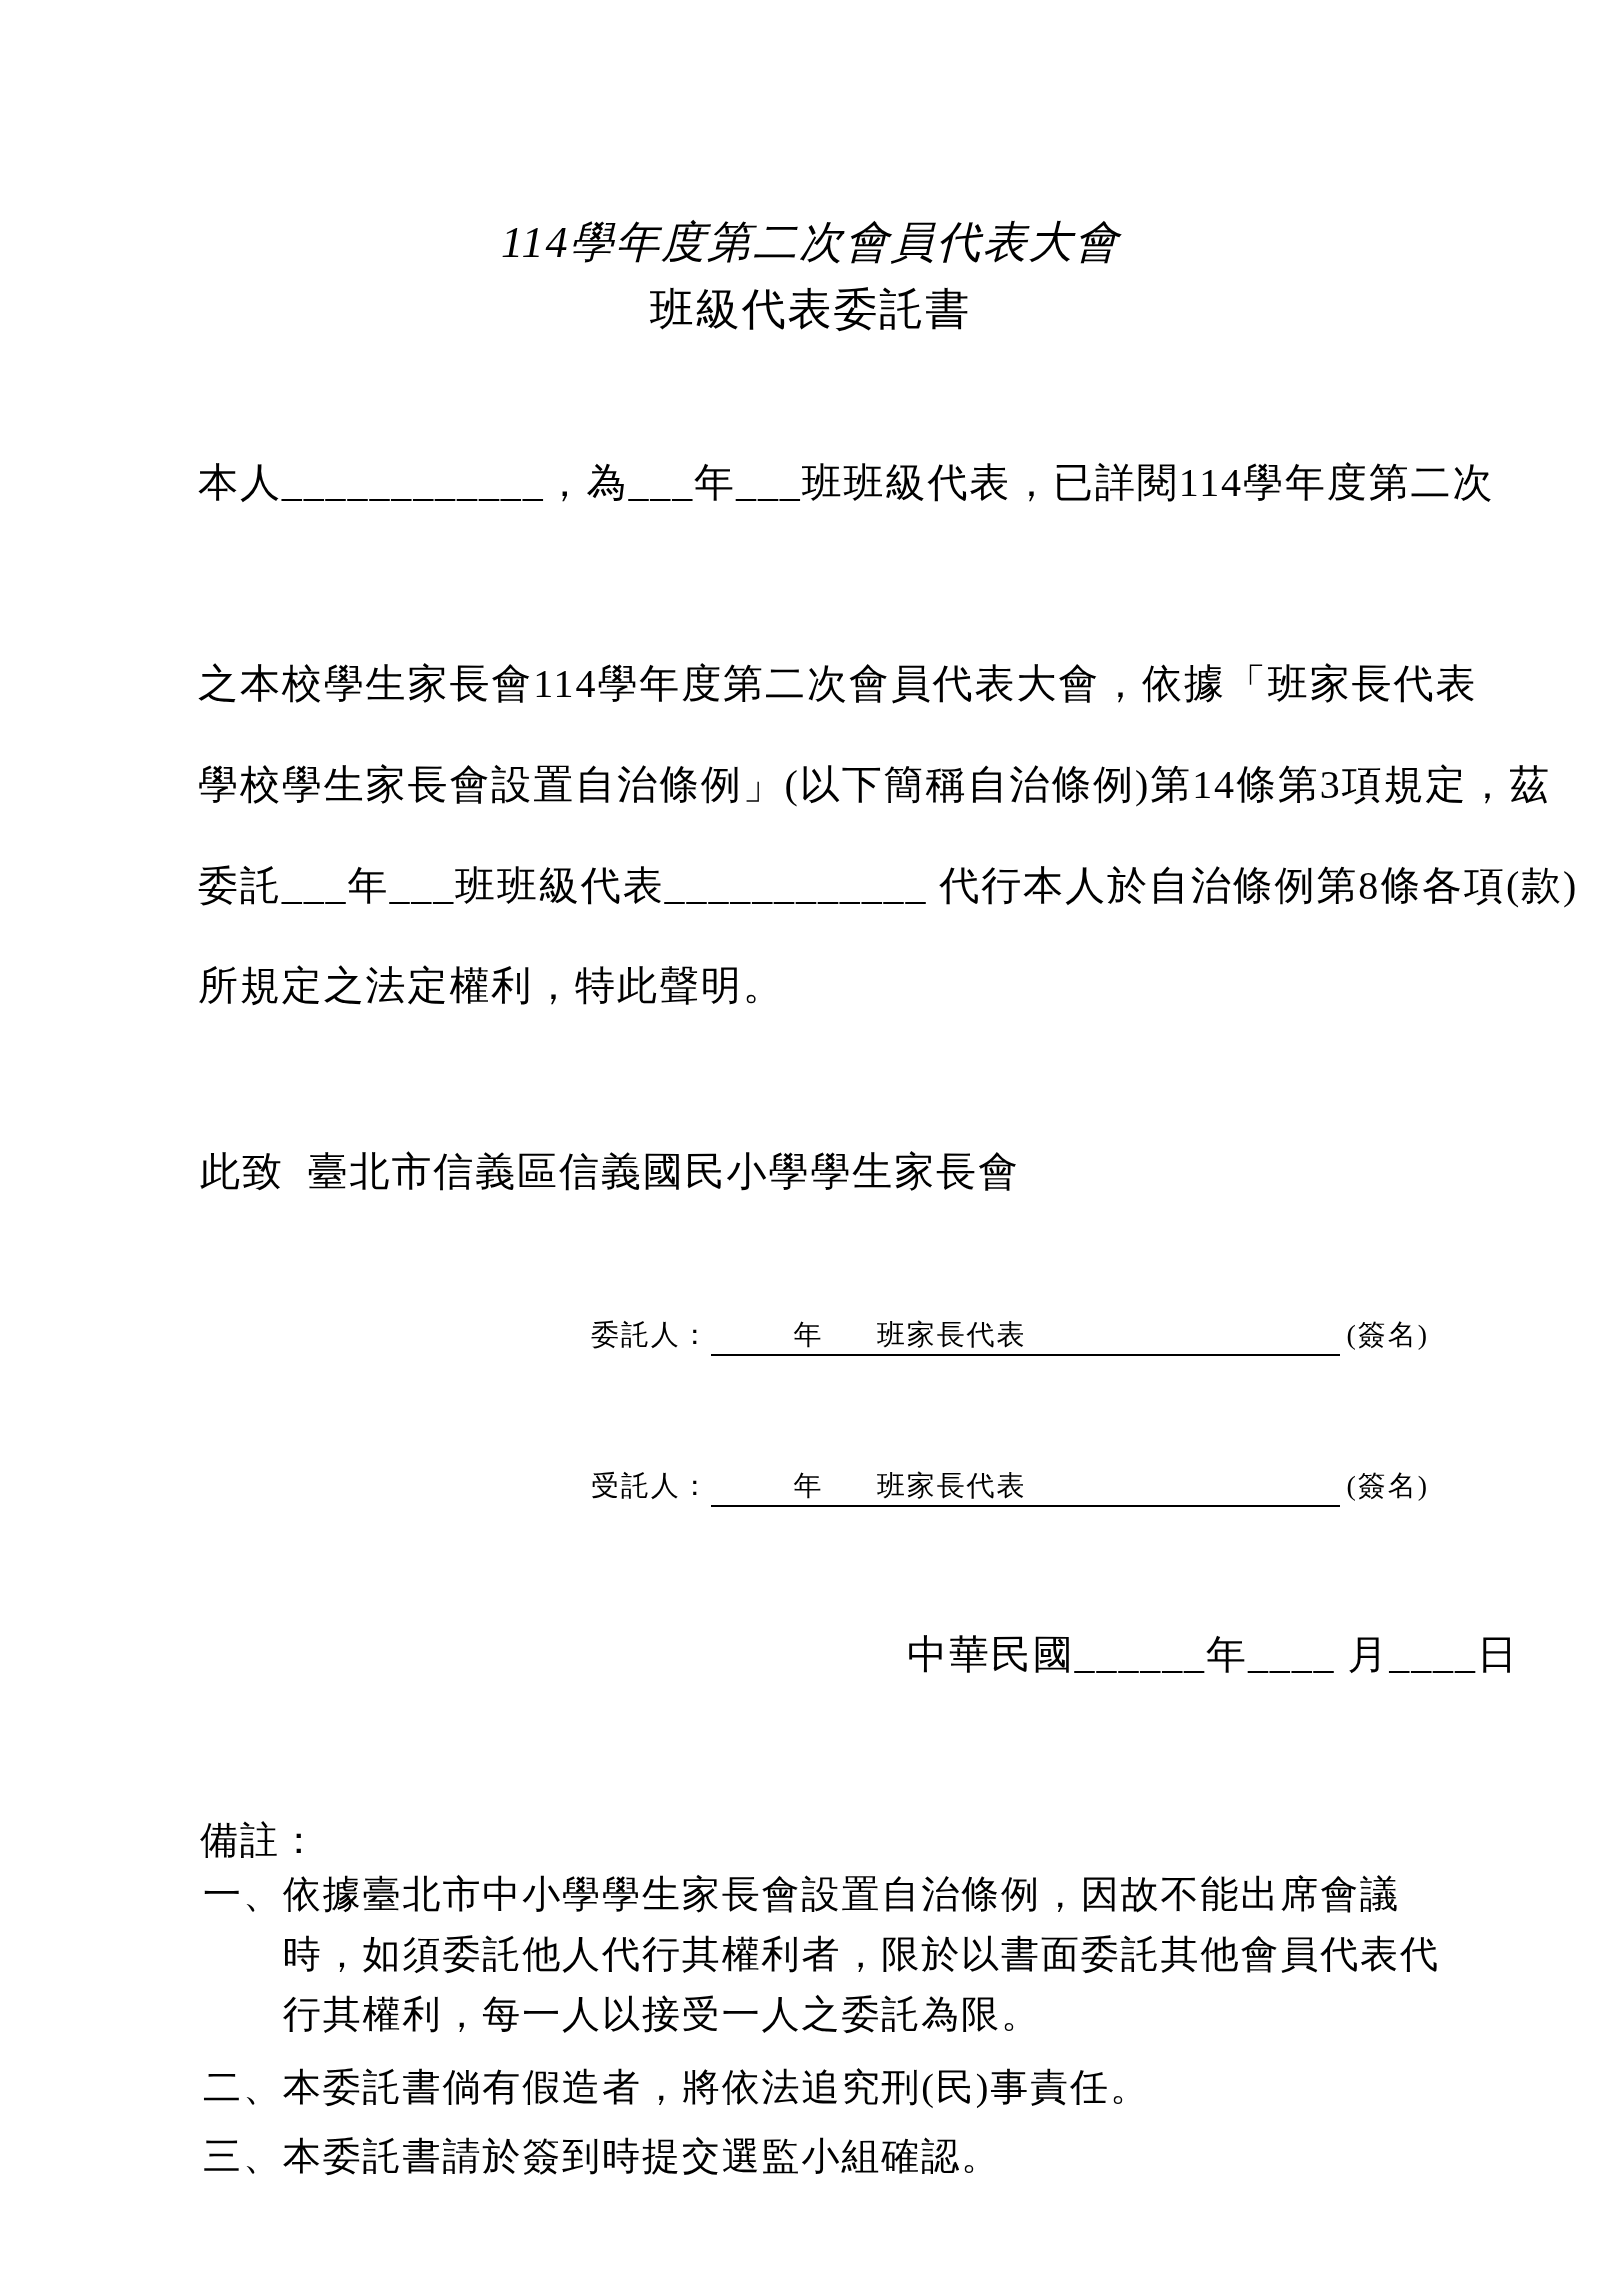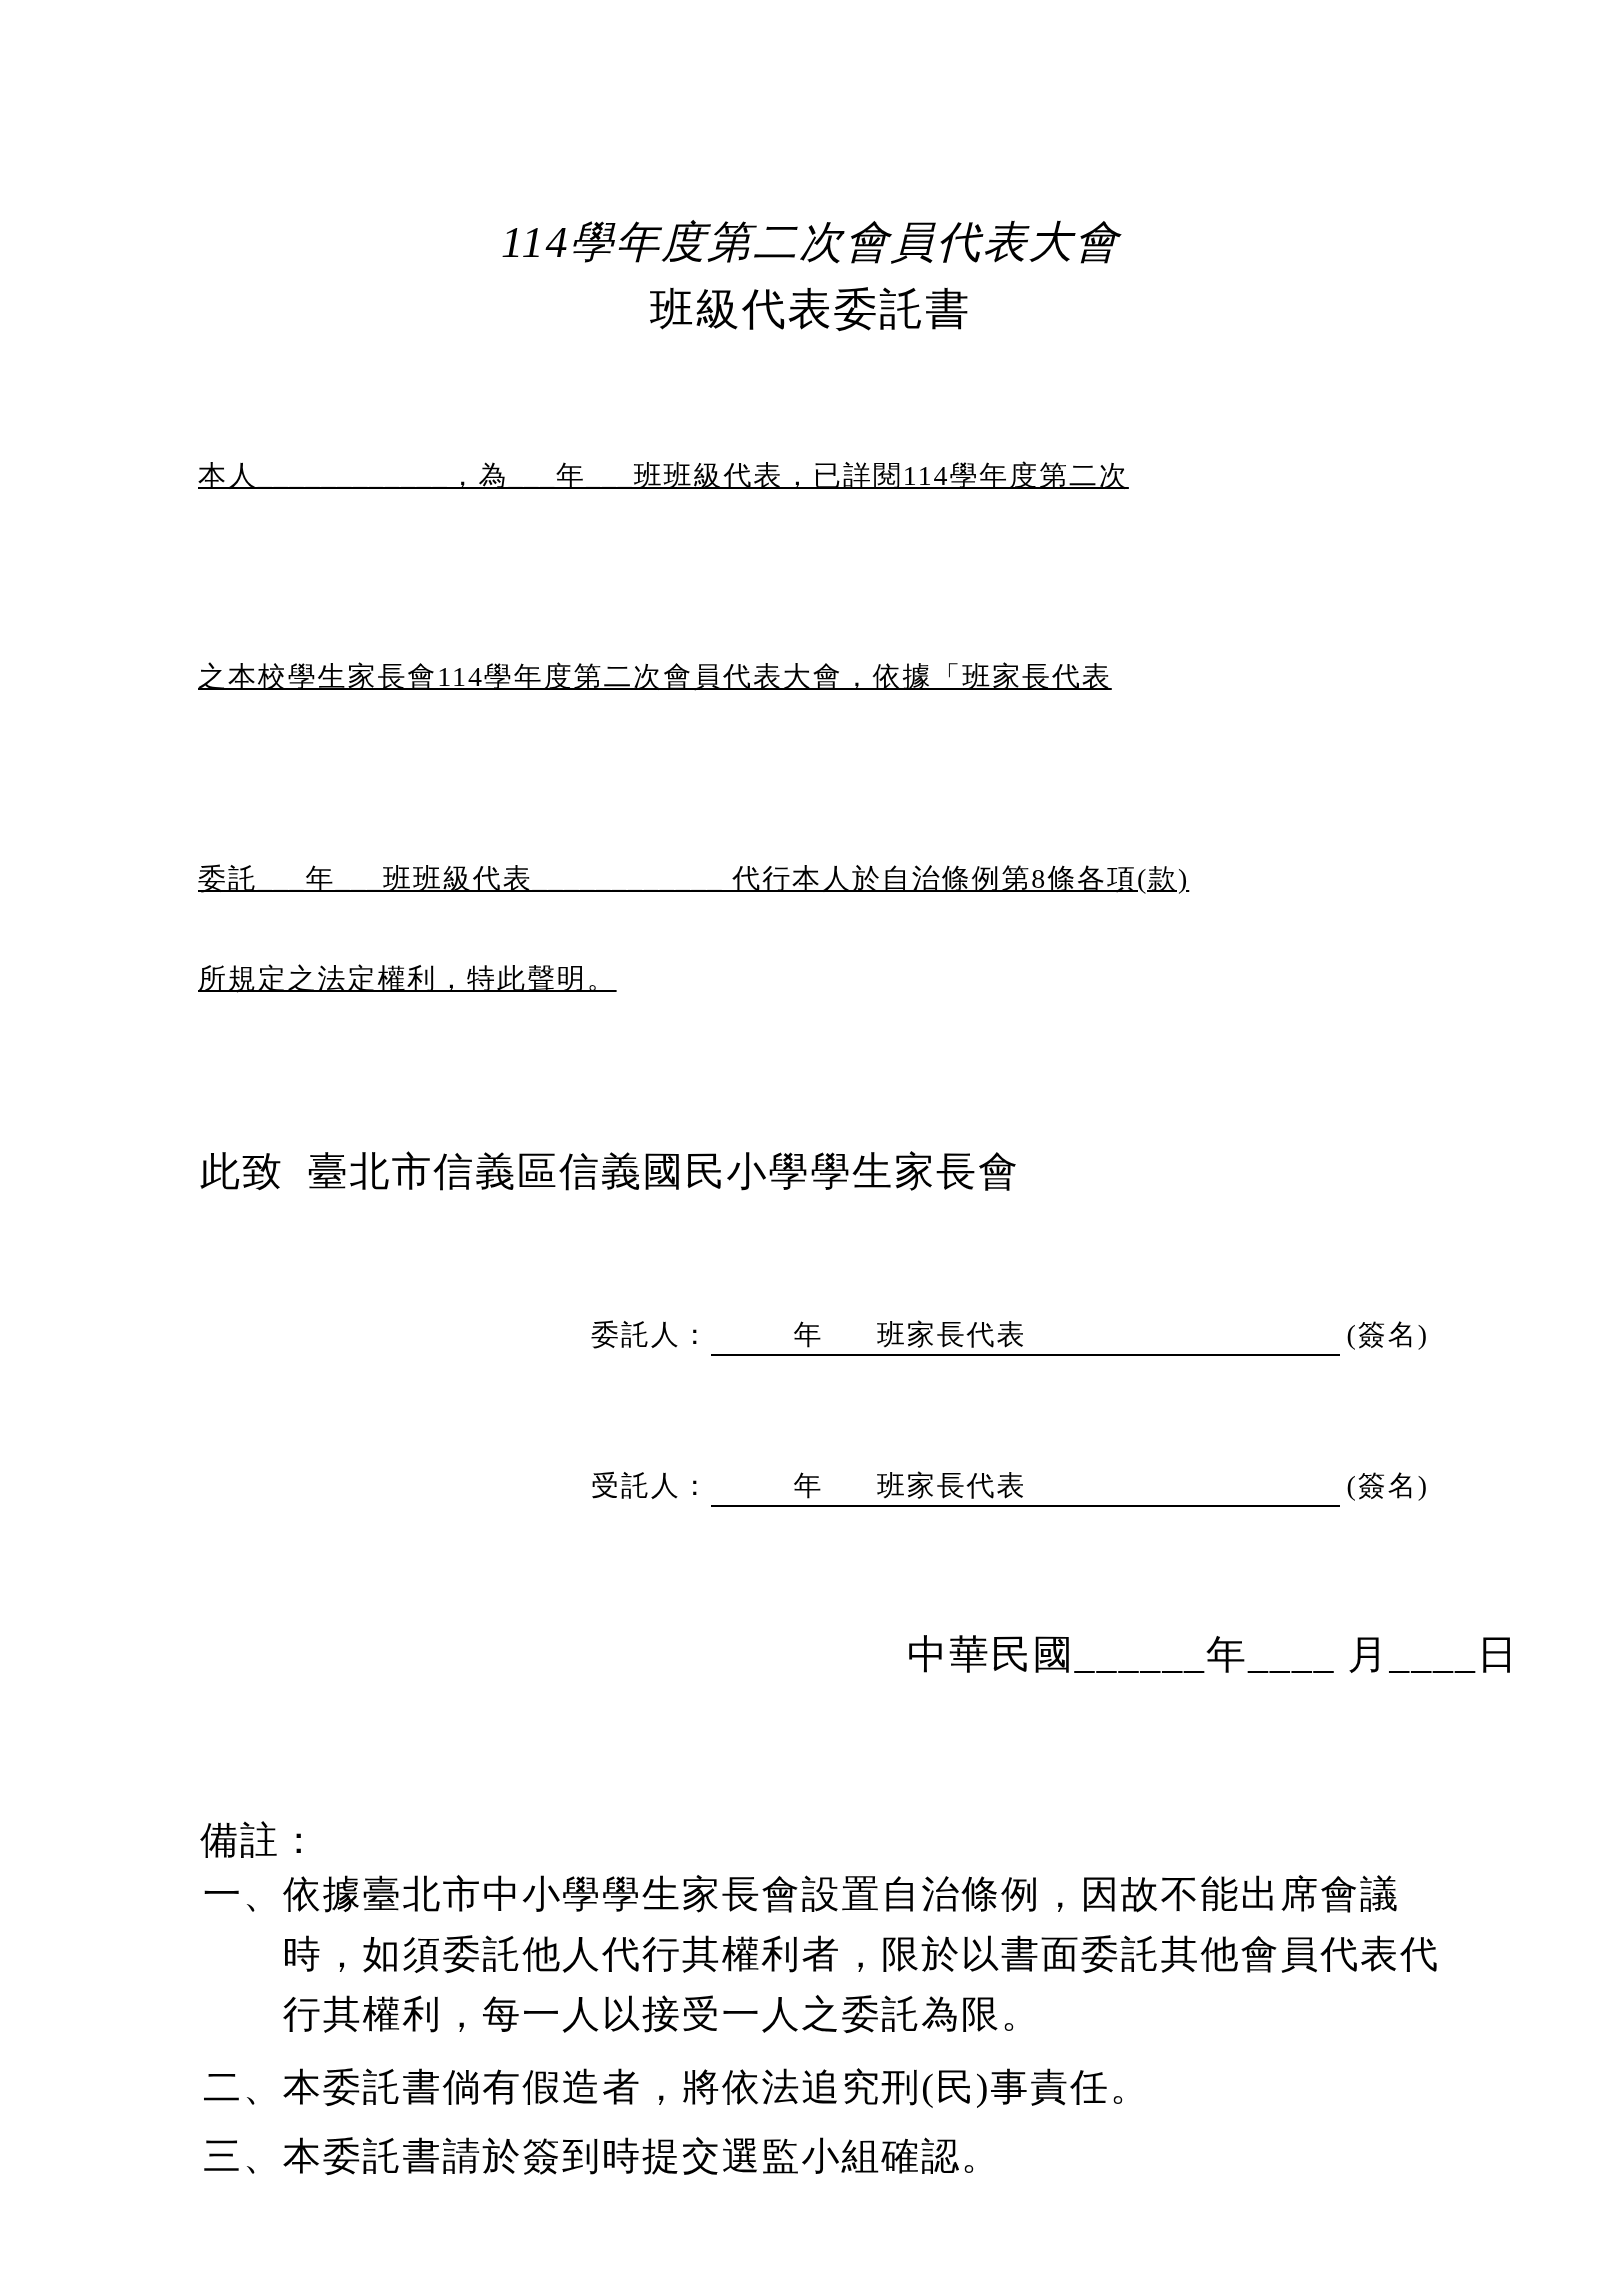--- a/index.html
+++ b/index.html
@@ -25,25 +25,24 @@
     letter-spacing: 1.9px;
     white-space: pre;
   }
   .title-1 { top: 141px; }
   .title-2 { top: 213px; font-style: italic; }
   .title-3 { top: 280px; }
 
   .body-line {
     position: absolute;
     left: 198px;
-    font-size: 28px;
+    font-size: 40px;
     letter-spacing: 1.9px;
     white-space: pre;
     line-height: 1.2;
-    text-decoration: underline;
   }
 
   .salutation {
     position: absolute;
     left: 200px;
     font-size: 40px;
     letter-spacing: 1.9px;
     white-space: pre;
   }
 
@@ -100,20 +99,21 @@
 </head>
 <body>
 
 <div class="page">
 
   <div class="title-line title-2">114學年度第二次會員代表大會</div>
   <div class="title-line title-3">班級代表委託書</div>
 
   <div class="body-line" style="top:459px">本人____________，為___年___班班級代表，已詳閱114學年度第二次</div>
   <div class="body-line" style="top:660px">之本校學生家長會114學年度第二次會員代表大會，依據「班家長代表</div>
+  <div class="body-line" style="top:761px">學校學生家長會設置自治條例」(以下簡稱自治條例)第14條第3項規定，茲</div>
   <div class="body-line" style="top:862px">委託___年___班班級代表____________ 代行本人於自治條例第8條各項(款)</div>
   <div class="body-line" style="top:962px">所規定之法定權利，特此聲明。</div>
 
   <div class="salutation" style="top:1144px">此致  臺北市信義區信義國民小學學生家長會</div>
 
   <div class="sig-row" style="top:1316px">
     <span class="sig-label">委託人：</span><span class="sig-underline"><span>年      班家長代表</span></span><span class="sig-suffix">(簽名)</span>
   </div>
 
   <div class="sig-row" style="top:1467px">

